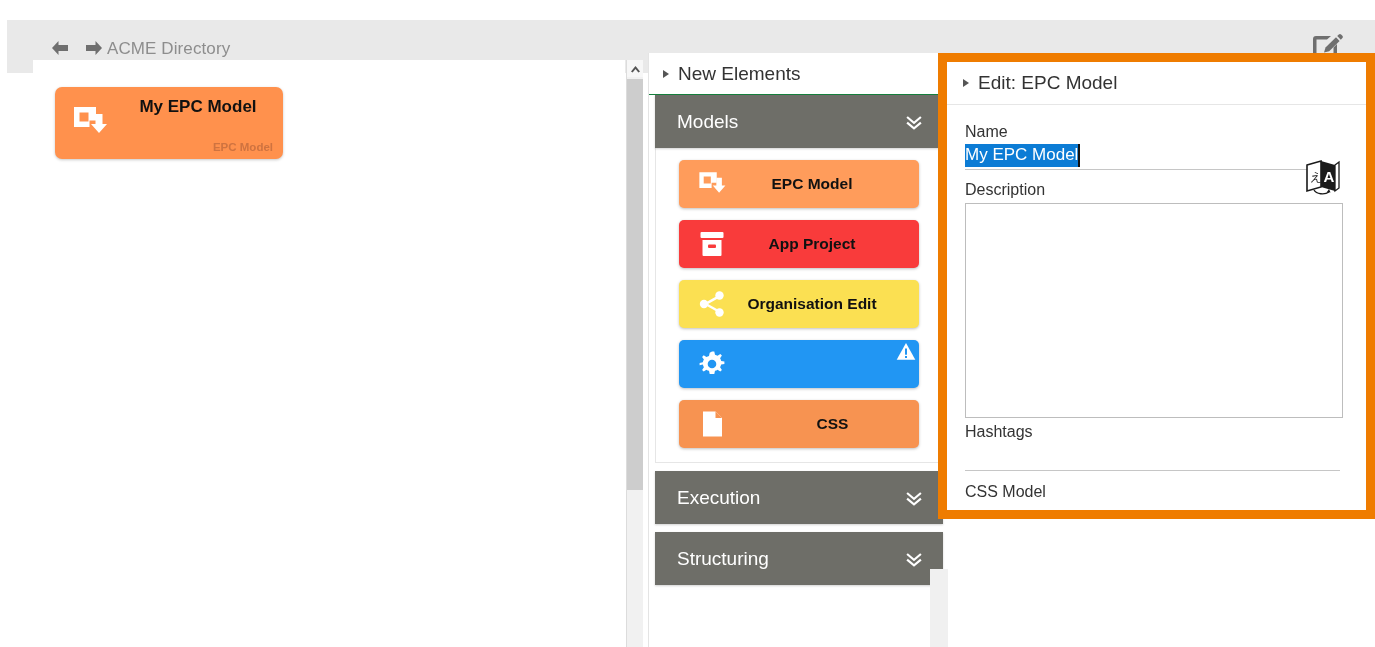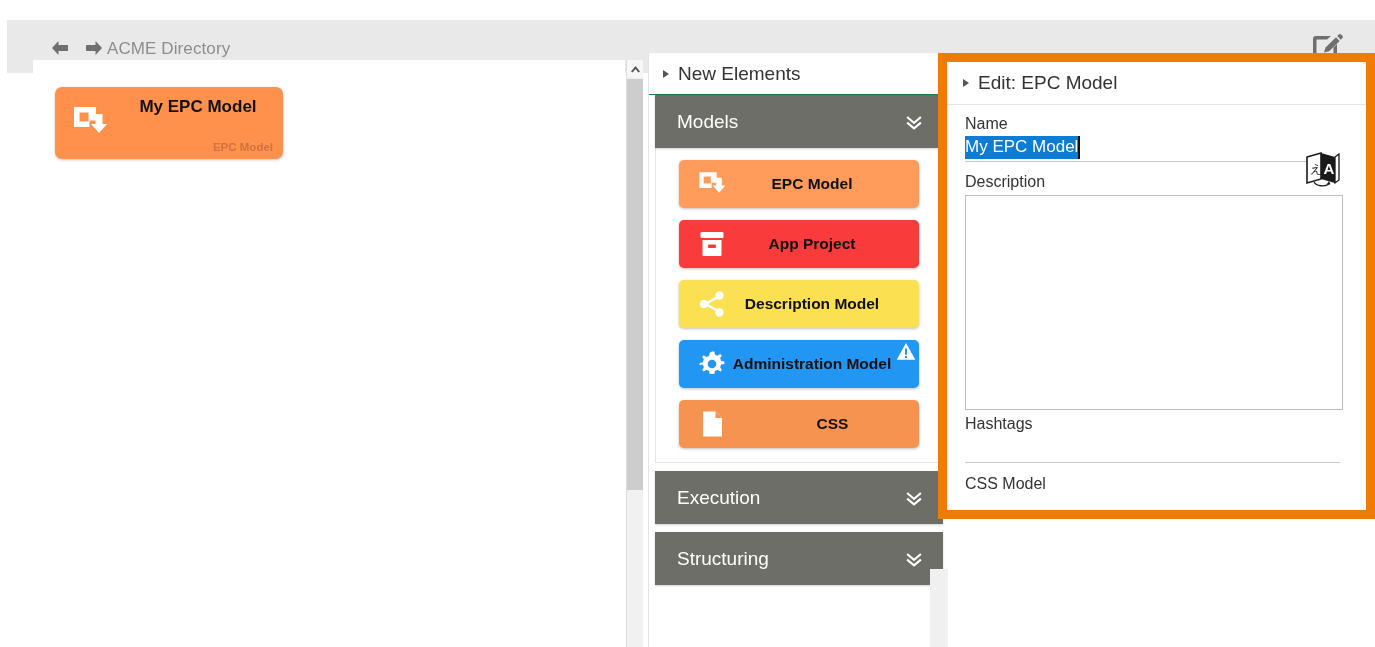--- a/index.html
+++ b/index.html
@@ -131,21 +131,21 @@
   .editpanel {
     position: relative; width: 100%; height: 100%;
     background: #ffffff;
     overflow:hidden;
   }
   .edit-title {
     height: 43px; display:flex; align-items:center; gap:9px;
     padding-left: 16px; font-size: 19px; color:#333;
     border-bottom: 1px solid #e6e6e6;
   }
-  .field-label { font-size: 16px; color:#333; }
+  .field-label { font-size: 16px; color:#333;margin-top:8px; }
   .form { padding: 10px 18px 0 18px; position: relative; }
   .name-row { position: relative; }
   .name-value {
     display:inline-block;
     margin-top: 3px;
     font-size: 17px; color:#ffffff; background:#0c7cd5;
     padding: 1px 0 2px 0;
     border-right: 2px solid #111;
   }
   .name-underline {
@@ -263,31 +263,30 @@
       <div class="elem-btn" style="background:#fbe052">
         <span class="elem-ic">
           <svg width="30" height="30" viewBox="0 0 30 30">
             <circle cx="22.5" cy="6.5" r="4.2" fill="#ffffff"></circle>
             <circle cx="7" cy="15" r="4.2" fill="#ffffff"></circle>
             <circle cx="22.5" cy="23.5" r="4.2" fill="#ffffff"></circle>
             <path d="M8.5 13.6 L21.4 6.3 L22.6 8.4 L9.7 15.7 Z" fill="#ffffff"></path>
             <path d="M9.7 14.2 L22.6 21.5 L21.4 23.6 L8.5 16.3 Z" fill="#ffffff"></path>
           </svg>
         </span>
-        <span class="elem-lb">Description Model</span>
+        <span class="elem-lb">Organisation Edit</span>
       </div>
 
       <div class="elem-btn" style="background:#2196f3">
         <span class="elem-ic">
           <svg width="30" height="30" viewBox="0 0 30 30">
             <path d="M15 2.5 l2.3 0 0.7 3.2 a9.5 9.5 0 0 1 2.6 1.1 l2.7-1.8 1.6 1.6 -1.8 2.7 a9.5 9.5 0 0 1 1.1 2.6 l3.2 .7 0 2.3 -3.2 .7 a9.5 9.5 0 0 1-1.1 2.6 l1.8 2.7 -1.6 1.6 -2.7-1.8 a9.5 9.5 0 0 1-2.6 1.1 l-.7 3.2 -2.3 0 -2.3 0 -.7-3.2 a9.5 9.5 0 0 1-2.6-1.1 l-2.7 1.8 -1.6-1.6 1.8-2.7 a9.5 9.5 0 0 1-1.1-2.6 L2.6 16.2 l0-2.3 3.2-.7 a9.5 9.5 0 0 1 1.1-2.6 L5.1 7.9 6.7 6.3 9.4 8.1 a9.5 9.5 0 0 1 2.6-1.1 l.7-3.2 Z" fill="#ffffff"></path>
             <circle cx="15" cy="15" r="4.3" fill="#2196f3"></circle>
           </svg>
         </span>
-        <span class="elem-lb">Administration Model</span>
         <span class="warn-badge">
           <svg width="20" height="19" viewBox="0 0 20 19">
             <path d="M10 1 L19.3 17.8 L0.7 17.8 Z" fill="#ffffff"></path>
             <rect x="9" y="6.5" width="2" height="6.2" fill="#2196f3"></rect>
             <rect x="9" y="14" width="2" height="2" fill="#2196f3"></rect>
           </svg>
         </span>
       </div>
 
       <div class="elem-btn" style="background:#f79351">

